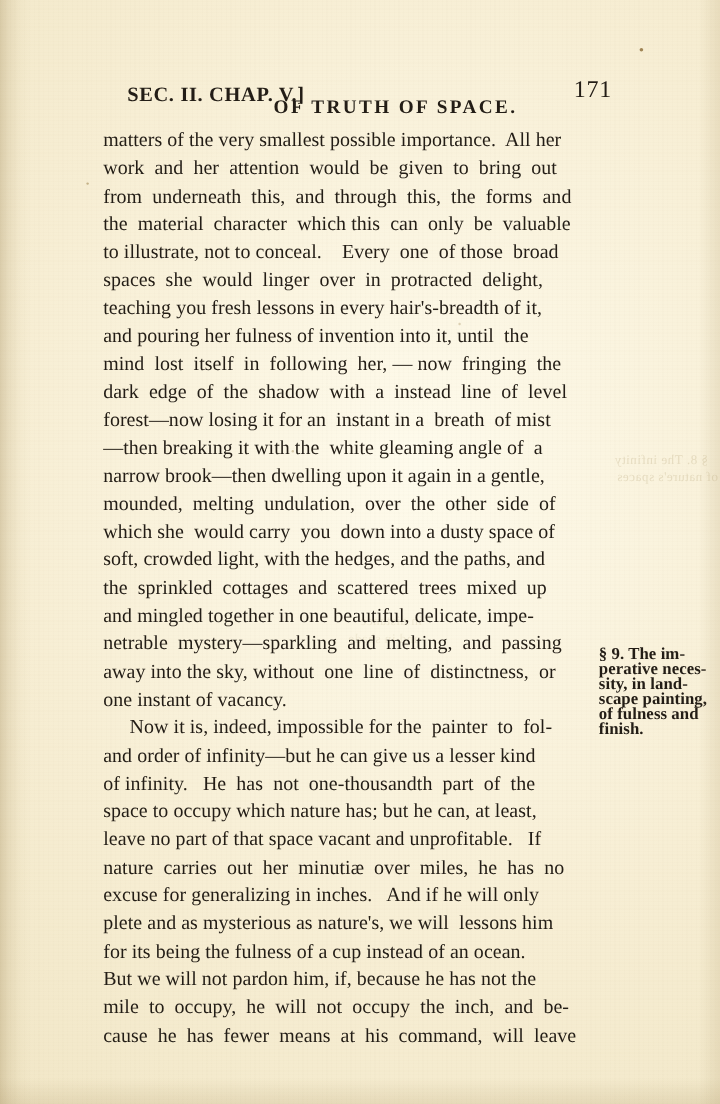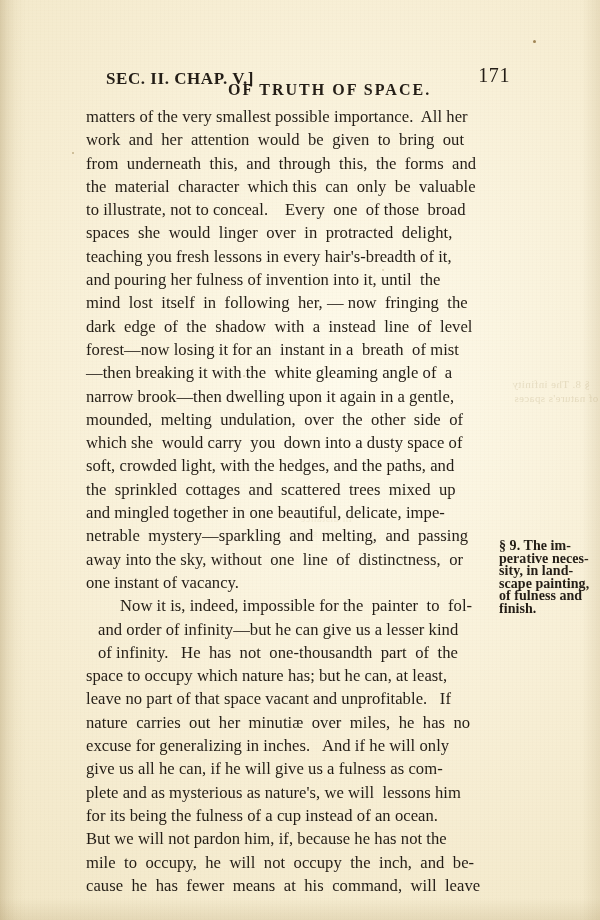--- a/index.html
+++ b/index.html
@@ -138,21 +138,21 @@
     top: 105px;
     width: 426px;
   }
   .line {
     height: 23.3px;
     font-size: 16.6px;
     line-height: 23.3px;
     white-space: pre;
     letter-spacing: 0.05px;
   }
-  .line.narrow { width: 400px; margin-left: 12px; }
+  .line.narrow { width: 400px; }
 
   .indent { display: inline-block; width: 22px; }
 
   
   #margin-note {
     position: absolute;
     left: 499px;
     top: 540px;
     width: 86px;
   }
@@ -218,21 +218,20 @@
     <div id="para-2-narrow">
         <div class="line narrow"><span class="indent"></span>Now it is, indeed, impossible for the  painter  to  fol-</div>
         <div class="line narrow">and order of infinity—but he can give us a lesser kind</div>
         <div class="line narrow">of infinity.   He  has  not  one-thousandth  part  of  the</div>
       </div>
     <div id="para-2-full">
         <div class="line">space to occupy which nature has; but he can, at least,</div>
         <div class="line">leave no part of that space vacant and unprofitable.   If</div>
         <div class="line">nature  carries  out  her  minutiæ  over  miles,  he  has  no</div>
         <div class="line">excuse for generalizing in inches.   And if he will only</div>
-        <div class="line">give us all he can, if he will give us a fulness as com-</div>
         <div class="line">plete and as mysterious as nature's, we will  lessons him</div>
         <div class="line">for its being the fulness of a cup instead of an ocean.</div>
         <div class="line">But we will not pardon him, if, because he has not the</div>
         <div class="line">mile  to  occupy,  he  will  not  occupy  the  inch,  and  be-</div>
         <div class="line">cause  he  has  fewer  means  at  his  command,  will  leave</div>
       </div>
   </div>
 
   <div id="margin-note">
       <div class="mline">§ 9. The im-</div>

